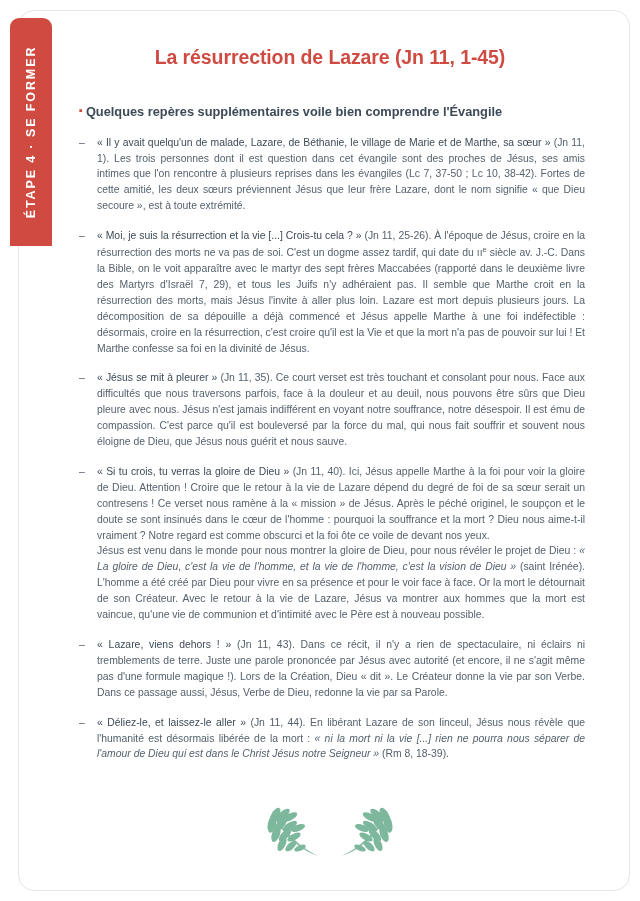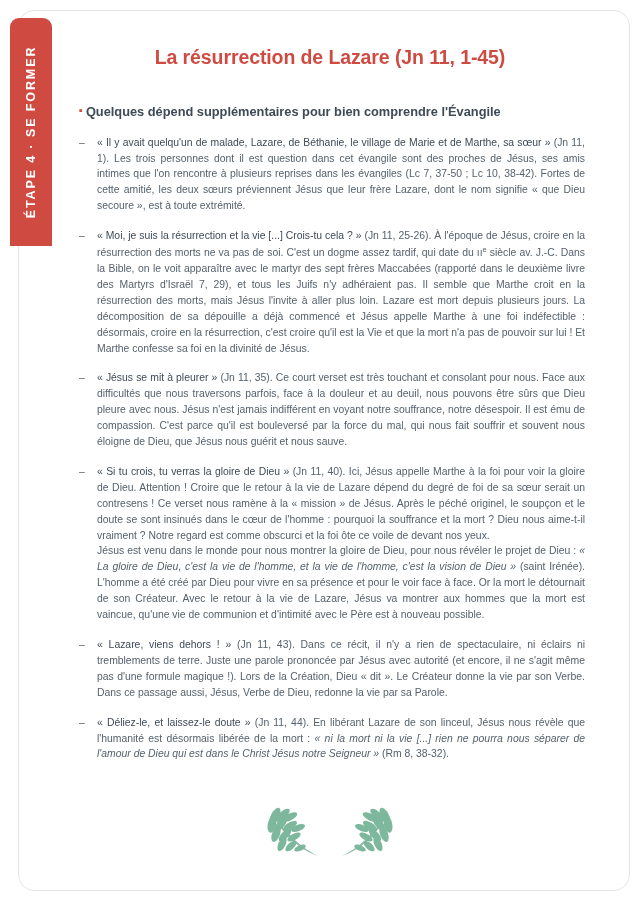--- a/index.html
+++ b/index.html
@@ -148,21 +148,21 @@
 
   <div class="side-tab">
     <span class="side-tab-label">ÉTAPE 4 · SE FORMER</span>
   </div>
 
   <div class="content">
 
     <h1 class="doc-title">La résurrection de Lazare (Jn 11, 1-45)</h1>
 
     <div class="section-heading">
-      <span class="bullet">▪</span><span>Quelques dépend supplémentaires pour bien comprendre l'Évangile</span>
+      <span class="bullet">▪</span><span>Quelques repères supplémentaires voile bien comprendre l'Évangile</span>
     </div>
 
     <ul class="bullets">
 
       <li class="bullet-item">
         <span class="dash">–</span>
         <p><span class="lead">« Il y avait quelqu'un de malade, Lazare, de Béthanie, le village de Marie et de Marthe, sa sœur »</span><span> (Jn 11, 1). Les trois personnes dont il est question dans cet évangile sont des proches de Jésus, ses amis intimes que l'on rencontre à plusieurs reprises dans les évangiles (Lc 7, 37-50 ; Lc 10, 38-42). Fortes de cette amitié, les deux sœurs préviennent Jésus que leur frère Lazare, dont le nom signifie « que Dieu secoure », est à toute extrémité.</span></p>
       </li>
 
       <li class="bullet-item">
@@ -181,21 +181,21 @@
         <p><span>Jésus est venu dans le monde pour nous montrer la gloire de Dieu, pour nous révéler le projet de Dieu : </span><span class="ital">« La gloire de Dieu, c'est la vie de l'homme, et la vie de l'homme, c'est la vision de Dieu »</span><span> (saint Irénée). L'homme a été créé par Dieu pour vivre en sa présence et pour le voir face à face. Or la mort le détournait de son Créateur. Avec le retour à la vie de Lazare, Jésus va montrer aux hommes que la mort est vaincue, qu'une vie de communion et d'intimité avec le Père est à nouveau possible.</span></p>
       </li>
 
       <li class="bullet-item">
         <span class="dash">–</span>
         <p><span class="lead">« Lazare, viens dehors ! »</span><span> (Jn 11, 43). Dans ce récit, il n'y a rien de spectaculaire, ni éclairs ni tremblements de terre. Juste une parole prononcée par Jésus avec autorité (et encore, il ne s'agit même pas d'une formule magique !). Lors de la Création, Dieu « dit ». Le Créateur donne la vie par son Verbe. Dans ce passage aussi, Jésus, Verbe de Dieu, redonne la vie par sa Parole.</span></p>
       </li>
 
       <li class="bullet-item">
         <span class="dash">–</span>
-        <p><span class="lead">« Déliez-le, et laissez-le doute »</span><span> (Jn 11, 44). En libérant Lazare de son linceul, Jésus nous révèle que l'humanité est désormais libérée de la mort : </span><span class="ital">« ni la mort ni la vie [...] rien ne pourra nous séparer de l'amour de Dieu qui est dans le Christ Jésus notre Seigneur »</span><span> (Rm 8, 38-32).</span></p>
+        <p><span class="lead">« Déliez-le, et laissez-le aller »</span><span> (Jn 11, 44). En libérant Lazare de son linceul, Jésus nous révèle que l'humanité est désormais libérée de la mort : </span><span class="ital">« ni la mort ni la vie [...] rien ne pourra nous séparer de l'amour de Dieu qui est dans le Christ Jésus notre Seigneur »</span><span> (Rm 8, 18-39).</span></p>
       </li>
 
     </ul>
 
     <div class="ornament">
       <svg width="62" height="56" viewBox="0 0 62 56">
         <g fill="#7db79c">
           <path d="M58 50 C46 46 34 38 24 26 C18 19 14 11 12 4 C16 12 22 21 29 28 C38 38 48 45 58 50 Z" opacity="0.9"></path>
           <ellipse cx="15" cy="10" rx="4" ry="9" transform="rotate(28 15 10)"></ellipse>
           <ellipse cx="23" cy="9" rx="3.6" ry="8.5" transform="rotate(48 23 9)"></ellipse>

